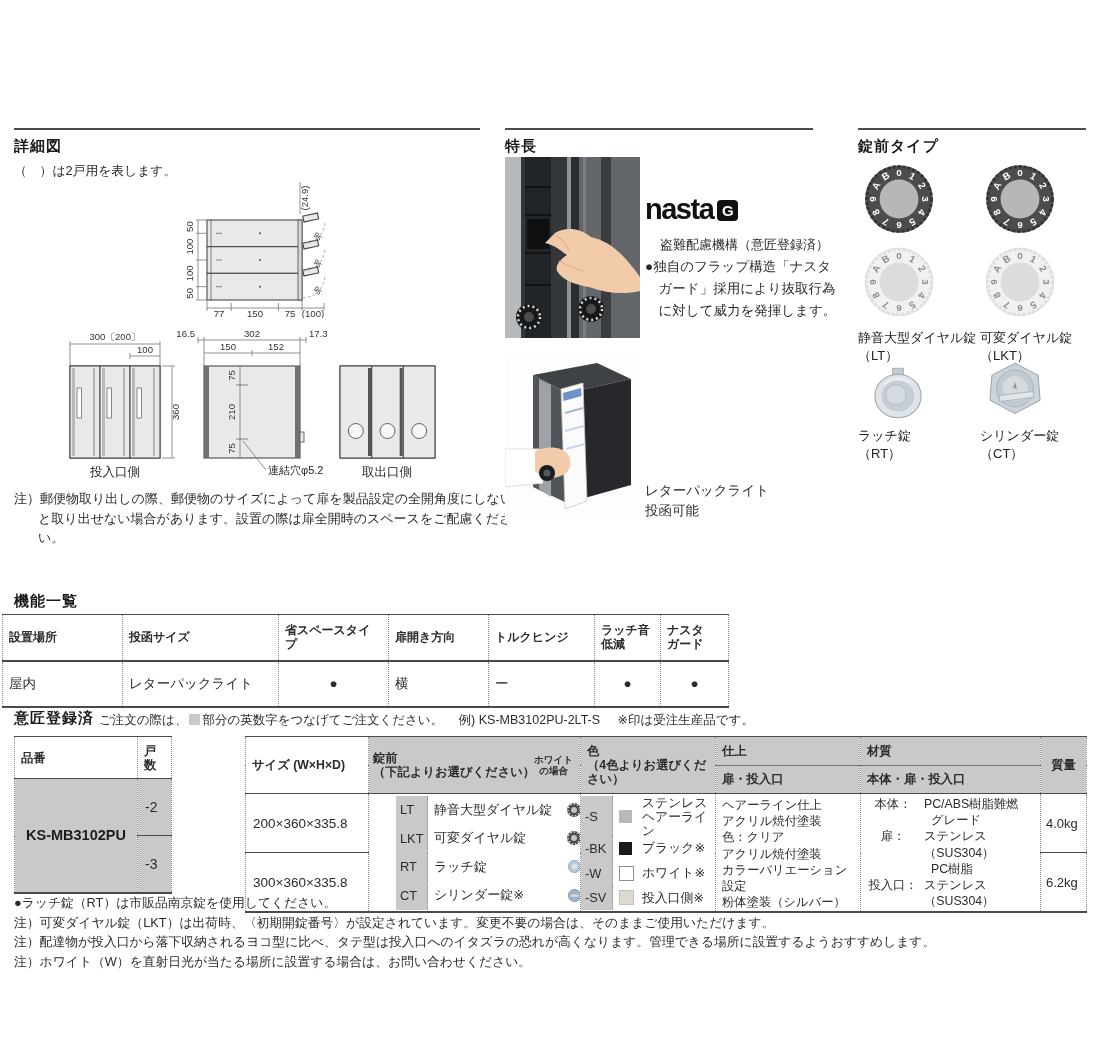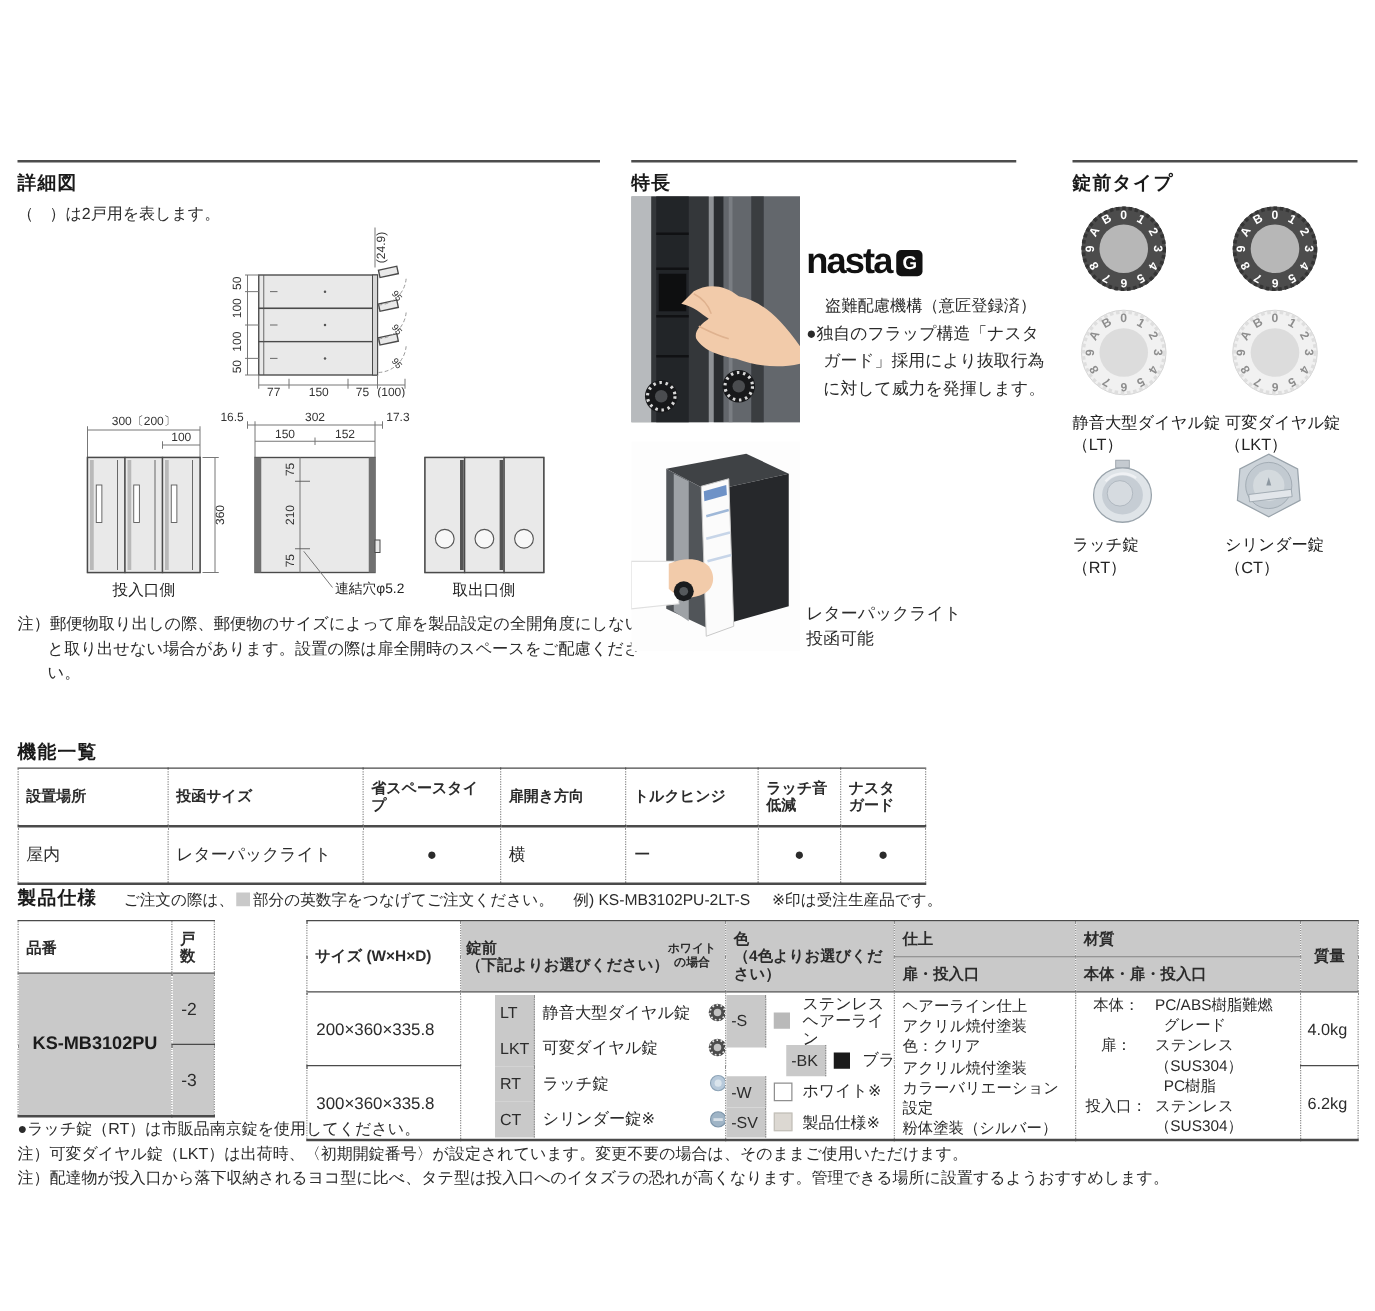--- a/index.html
+++ b/index.html
@@ -381,21 +381,21 @@
     <rect x="26" y="48" width="52" height="9" fill="#e2e6ea" stroke="#9aa4ac" transform="rotate(-7 50 52)"></rect>
     <path d="M50,30 l3,10 h-6 Z" fill="#8d98a1"></path>
   </svg>
   <div class="lock-label" style="left:858px;top:427px;">ラッチ錠
 （RT）</div>
   <div class="lock-label" style="left:980px;top:427px;">シリンダー錠
 （CT）</div>
 
   <div class="sec-title" style="left:14px;top:592px;">機能一覧</div>
 
-  <table class="func" style="left:14px;top:614px;width:726px;">
+  <table class="func" style="left:2px;top:614px;width:726px;">
     <colgroup>
         <col style="width:120px">
         <col style="width:156px">
         <col style="width:110px">
         <col style="width:100px">
         <col style="width:106px">
         <col style="width:66px">
         <col style="width:68px">
       </colgroup>
     <thead>
@@ -417,21 +417,21 @@
         <td>レターパックライト</td>
         <td class="c">●</td>
         <td>横</td>
         <td>ー</td>
         <td class="c">●</td>
         <td class="c">●</td>
       </tr>
     </tbody>
   </table>
 
-  <div class="sec-title" style="left:14px;top:709px;">製品仕様</div>
+  <div class="sec-title" style="left:14px;top:709px;">意匠登録済</div>
   <div class="txt" style="left:99px;top:712px;font-size:12.5px;">
     <span>ご注文の際は、</span><span class="order-sq"></span><span>部分の英数字をつなげてご注文ください。</span>
     <span style="margin-left:12px;">例) KS-MB3102PU-2LT-S</span>
     <span style="margin-left:14px;text-align:center;">※印は受注生産品です。</span>
   </div>
 
   <table class="spec" style="left:14px;top:736px;width:157px;">
     <colgroup>
         <col style="width:123px">
         <col style="width:34px">
@@ -555,34 +555,34 @@
           </div>
         </td>
         <td rowspan="2" class="cell0">
           <div class="color-stack">
             <div class="color-row" style="height:40px;">
               <span class="color-code">-S</span>
               <span class="swatch sw-0"></span>
               <span class="color-name">ステンレス
 ヘアーライン</span>
             </div>
-            <div class="color-row" style="height:25px;margin-left:48px;">
+            <div class="color-row" style="height:25px;">
               <span class="color-code">-BK</span>
               <span class="swatch sw-1"></span>
               <span class="color-name">ブラック※</span>
             </div>
             <div class="color-row" style="height:25px;">
               <span class="color-code">-W</span>
               <span class="swatch sw-2"></span>
               <span class="color-name">ホワイト※</span>
             </div>
             <div class="color-row" style="height:24px;">
               <span class="color-code">-SV</span>
               <span class="swatch sw-3"></span>
-              <span class="color-name">製品仕様※</span>
+              <span class="color-name">投入口側※</span>
             </div>
           </div>
         </td>
         <td rowspan="2" class="finish-cell" style="vertical-align:top;padding-top:3px;">
           <div>ヘアーライン仕上</div>
           <div>アクリル焼付塗装</div>
           <div>色：クリア</div>
           <div>アクリル焼付塗装</div>
           <div>カラーバリエーション</div>
           <div>設定</div>
@@ -616,15 +616,16 @@
         <td class="size-cell bt">300×360×335.8</td>
         <td class="mass-cell bt lastcol">6.2kg</td>
       </tr>
     </tbody>
   </table>
 
   <div class="foot" style="left:14px;top:893px;width:1072px;">
     <div>●ラッチ錠（RT）は市販品南京錠を使用してください。</div>
     <div>注）可変ダイヤル錠（LKT）は出荷時、〈初期開錠番号〉が設定されています。変更不要の場合は、そのままご使用いただけます。</div>
     <div>注）配達物が投入口から落下収納されるヨコ型に比べ、タテ型は投入口へのイタズラの恐れが高くなります。管理できる場所に設置するようおすすめします。</div>
+    <div>注）ホワイト（W）を直射日光が当たる場所に設置する場合は、お問い合わせください。</div>
   </div>
 
 </div>
 
 </body></html>

